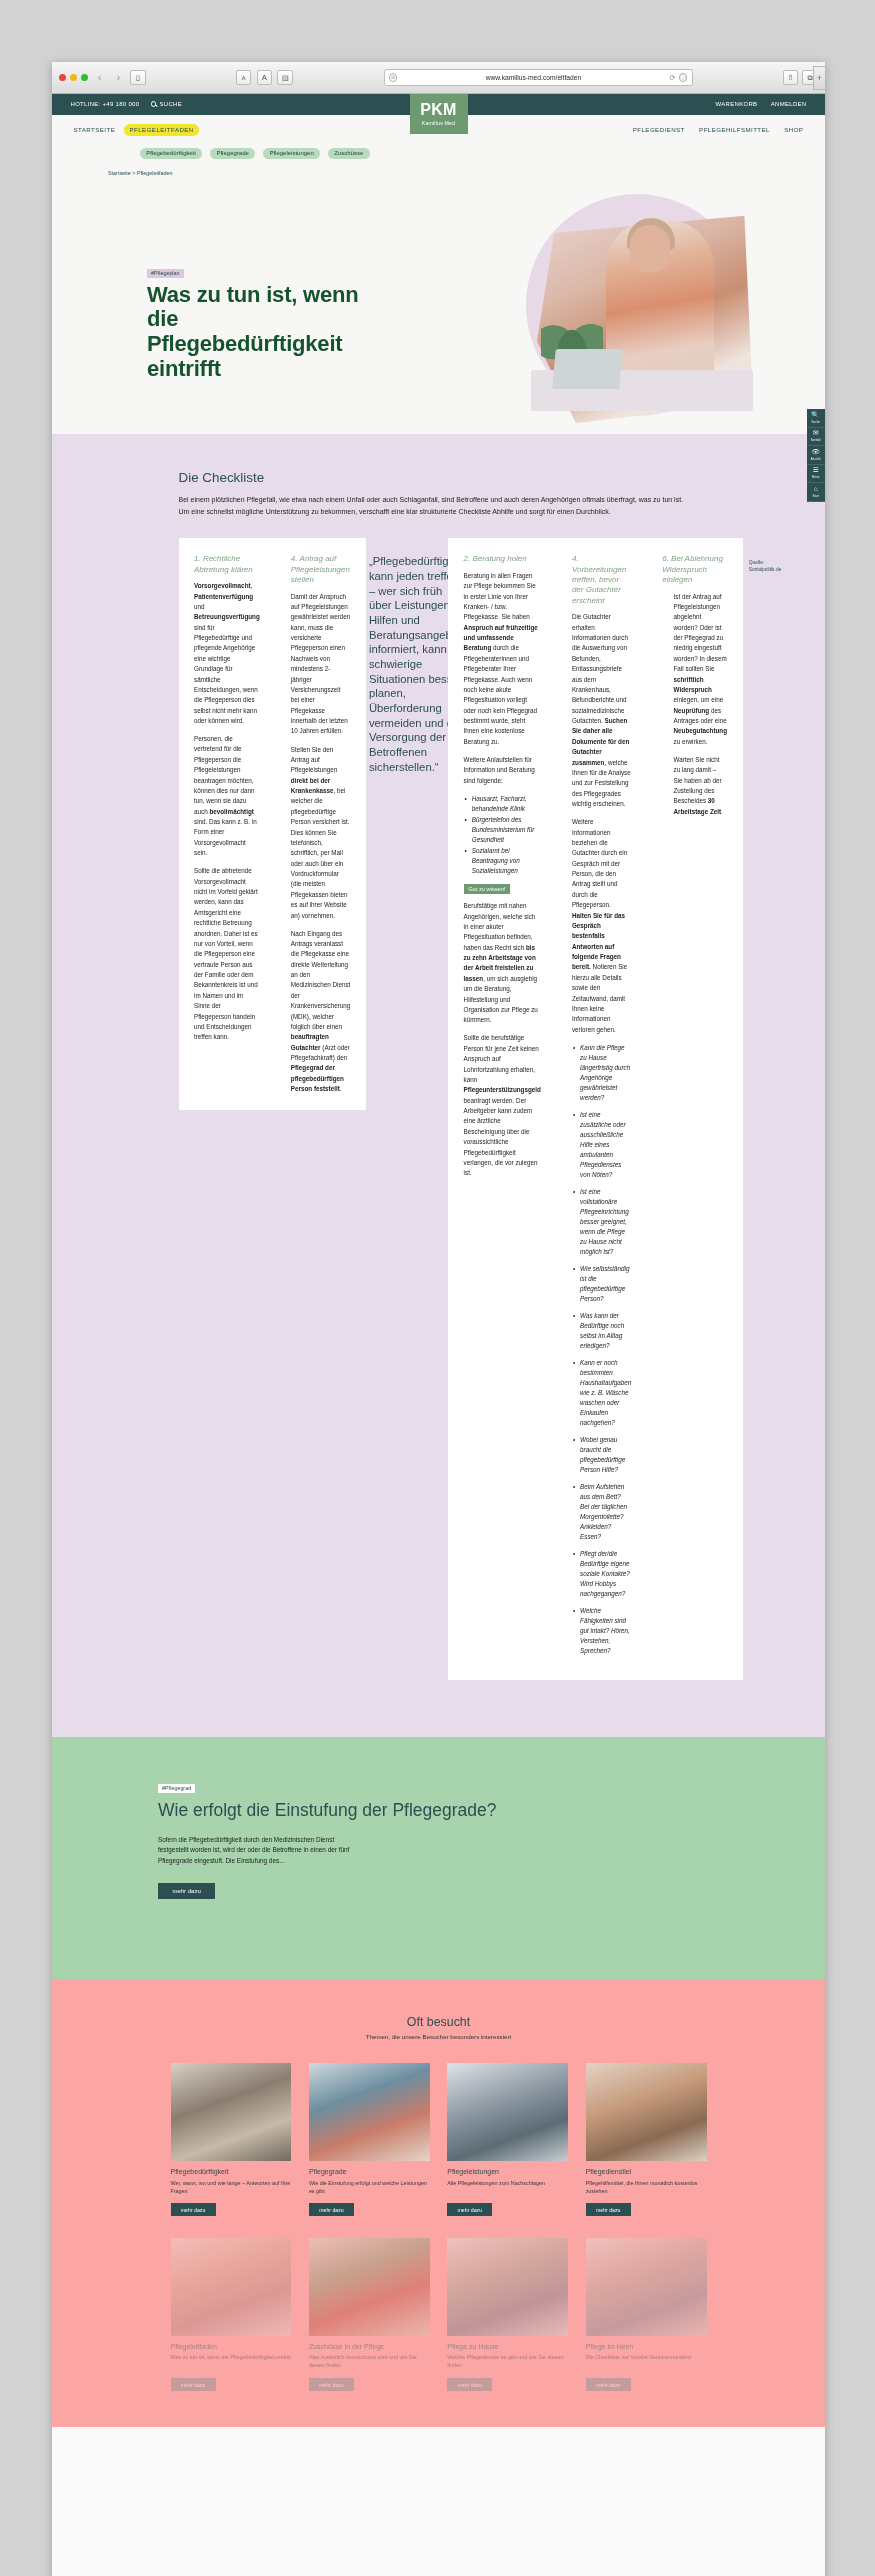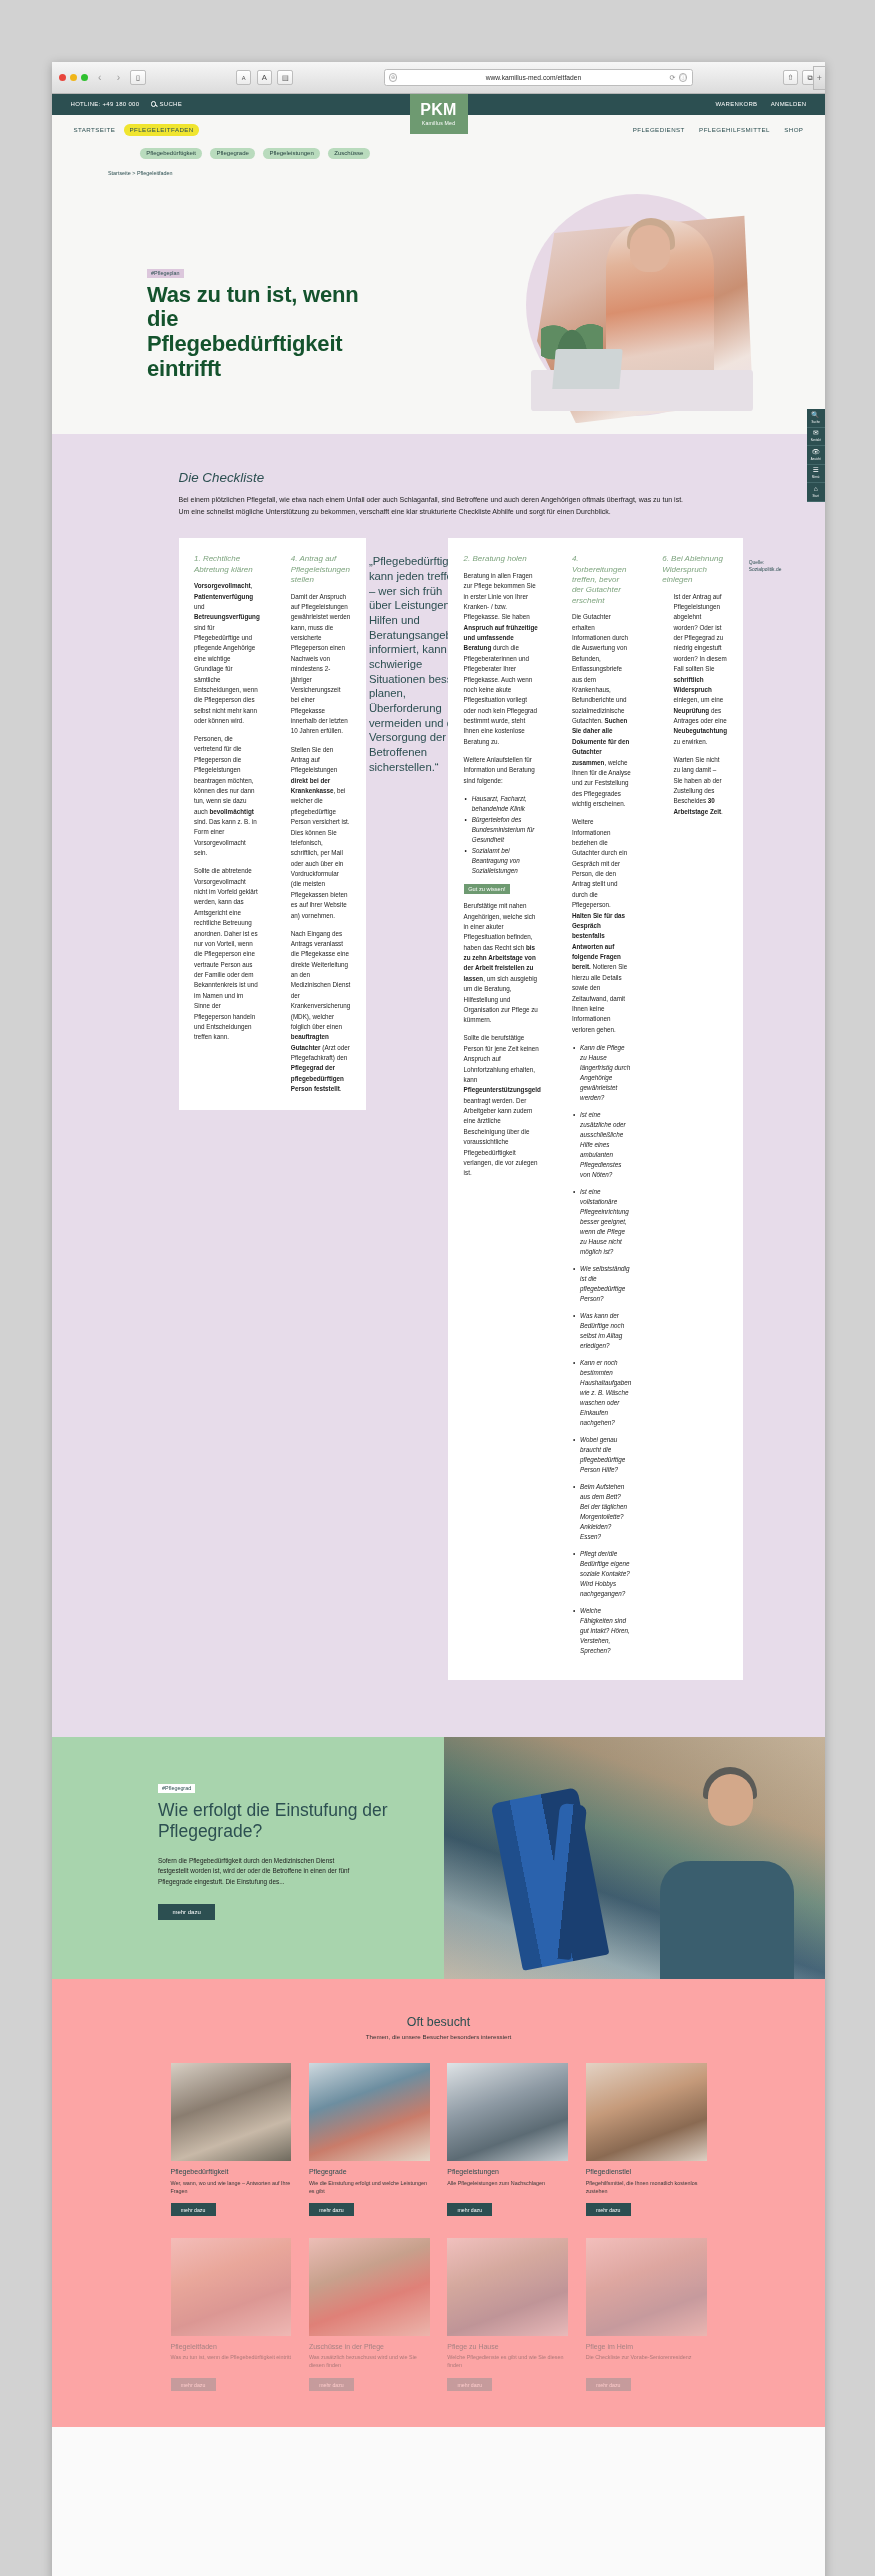--- a/index.html
+++ b/index.html
@@ -259,21 +259,20 @@
   .checklist-section {
     background: #e7dcea;
     padding: 36px 0 36px 0;
     position: relative;
   }
   .cl-inner { width: 520px; margin: 0 auto; }
   .cl-h2 {
     font-size: 13.4px; color: #2c4f51;
     font-weight: normal;
     margin-bottom: 9.3px;
-    font-style: italic;
   }
   .cl-intro {
     font-size: 7px; line-height: 1.62;
     color: #232323; max-width: 505px;
     margin-bottom: 20.6px;
   }
   .cl-cols { display: flex; gap: 19.6px; align-items: flex-start; }
   .cl-col { width: 250px; display: flex; gap: 0; }
 
   .card {
@@ -333,20 +332,21 @@
   .quote-src {
     font-size: 4.9px; color: #2c4f51;
     margin-top: 6.2px; padding-left: 3.1px;
   }
 
   
   .promo {
     display: flex;
     background: #a8d4ad;
     height: 242px;
+    flex-direction: column;
   }
   .promo-left {
     flex: 0 0 392px;
     padding: 46px 0 0 106px;
     position: relative;
   }
   .promo-tag {
     display: inline-block;
     background: #fff;
     color: #2c4f51;

